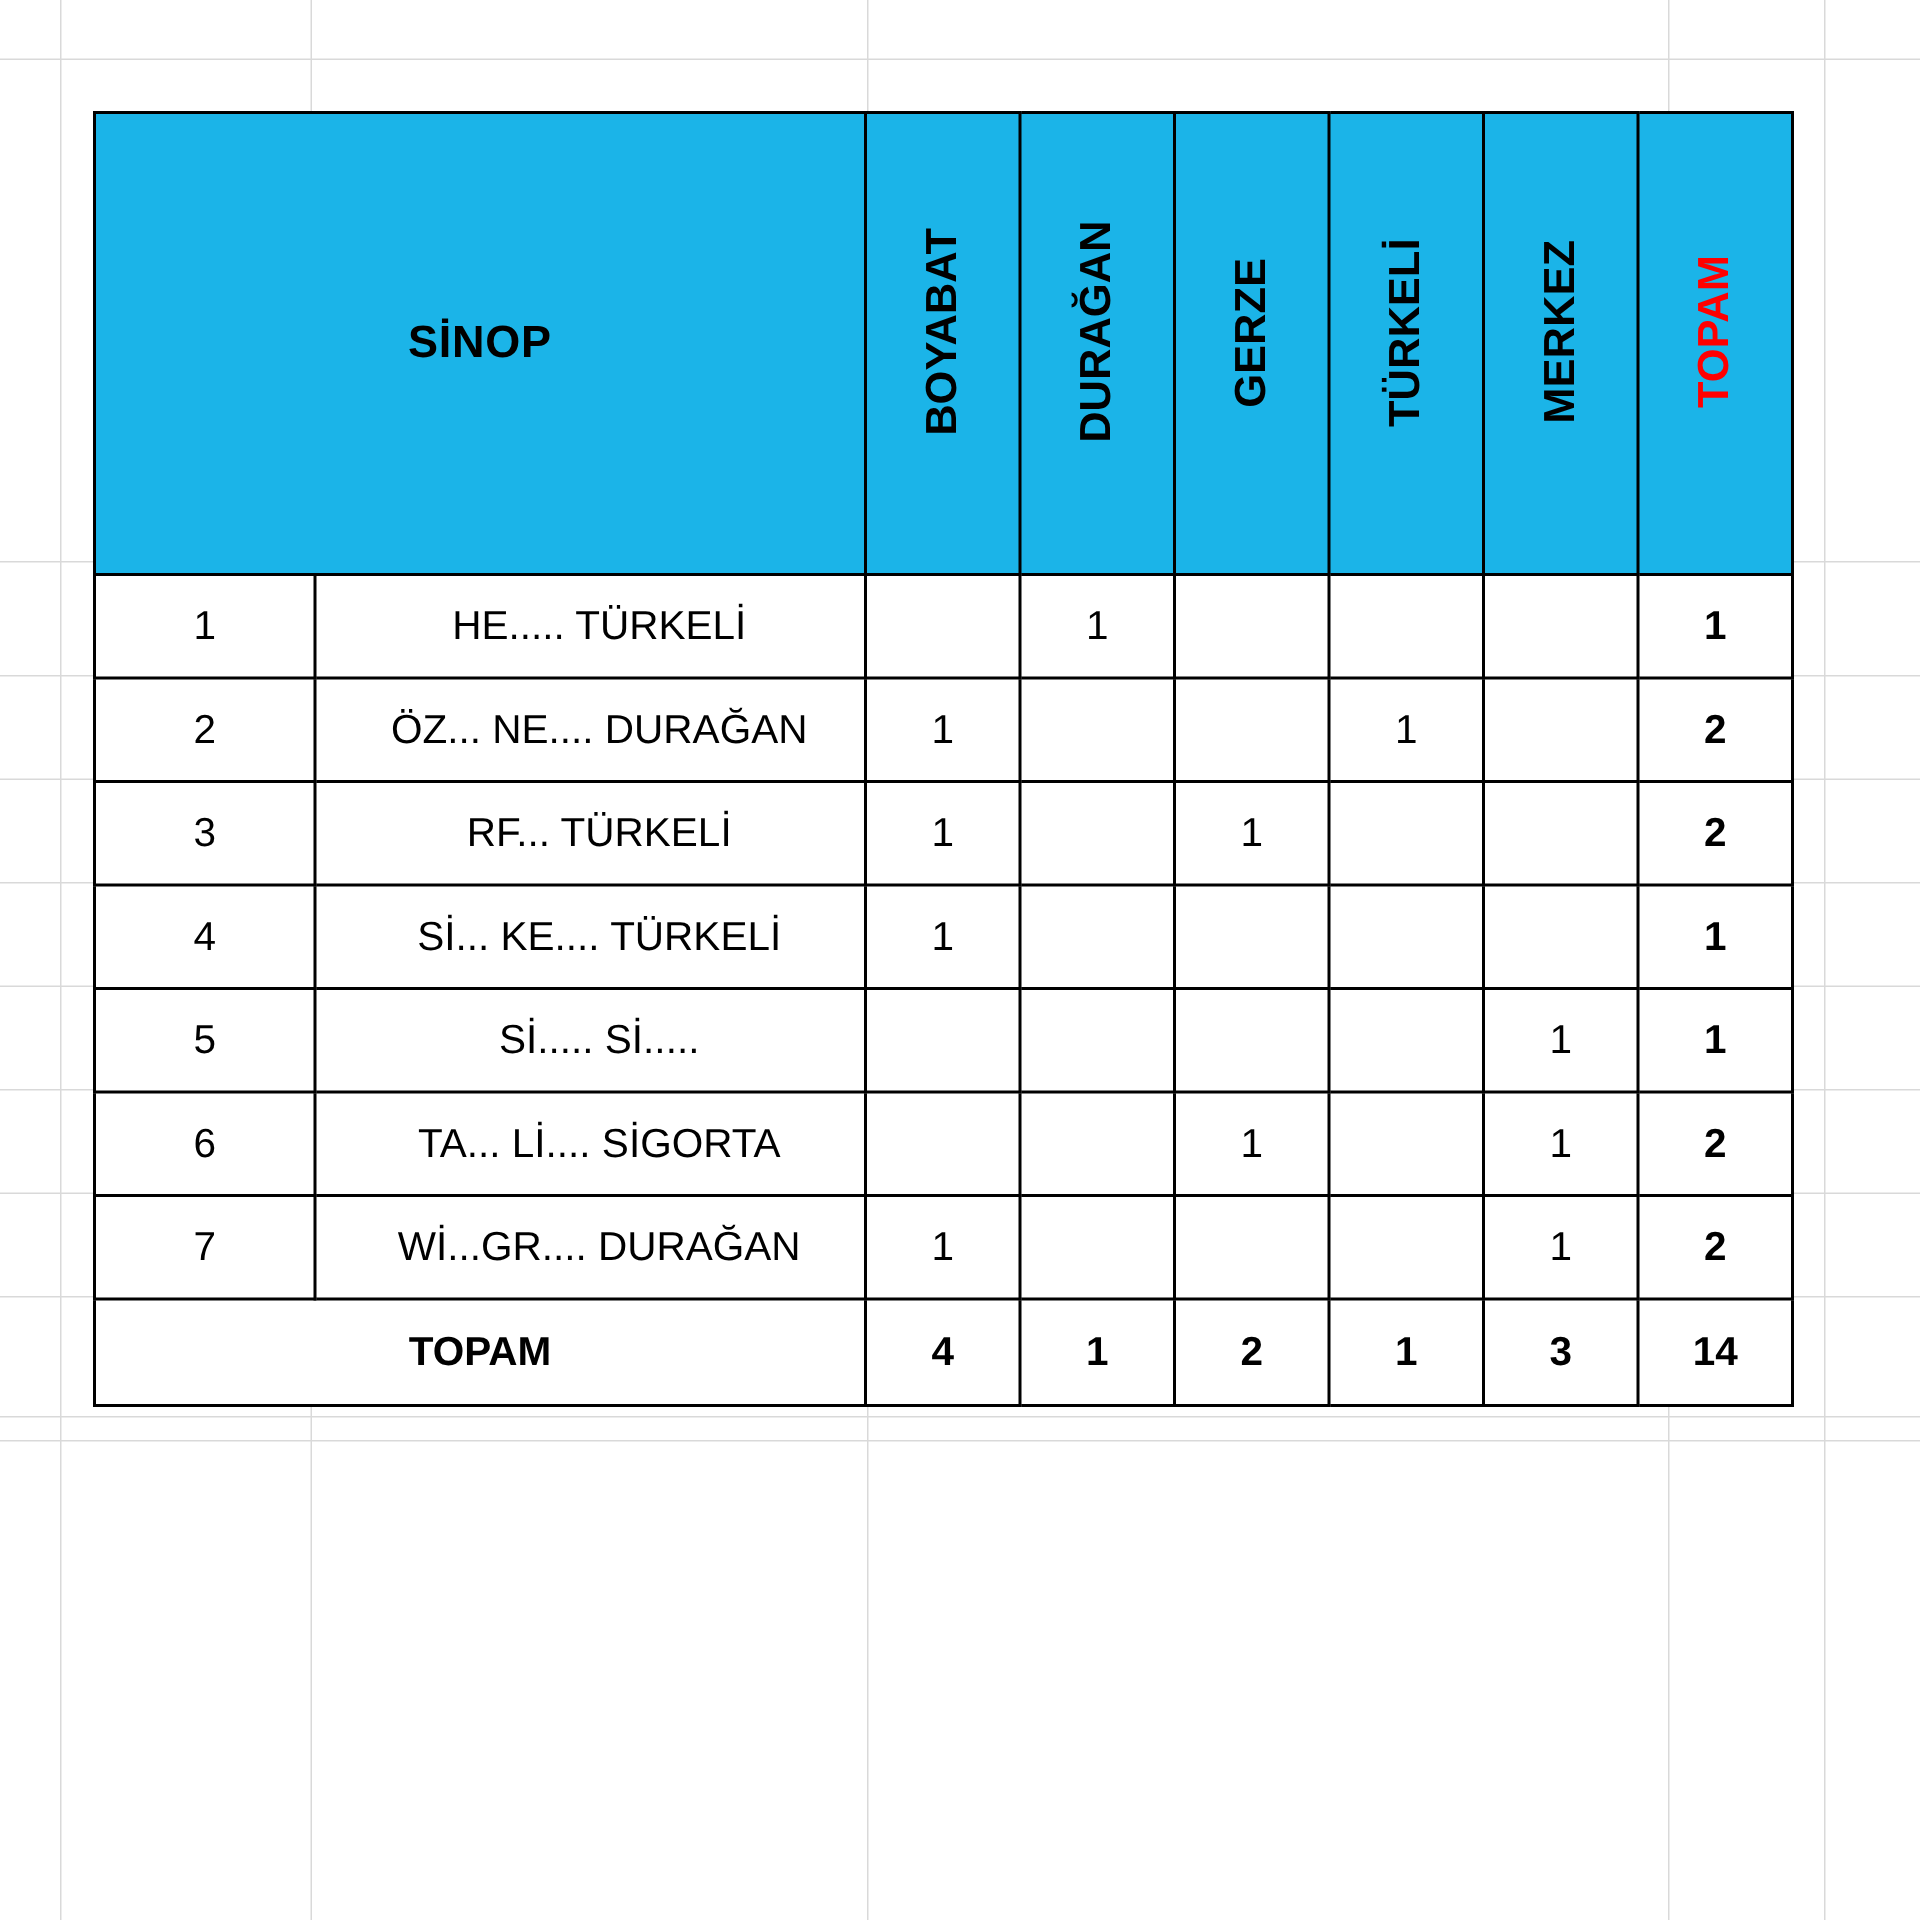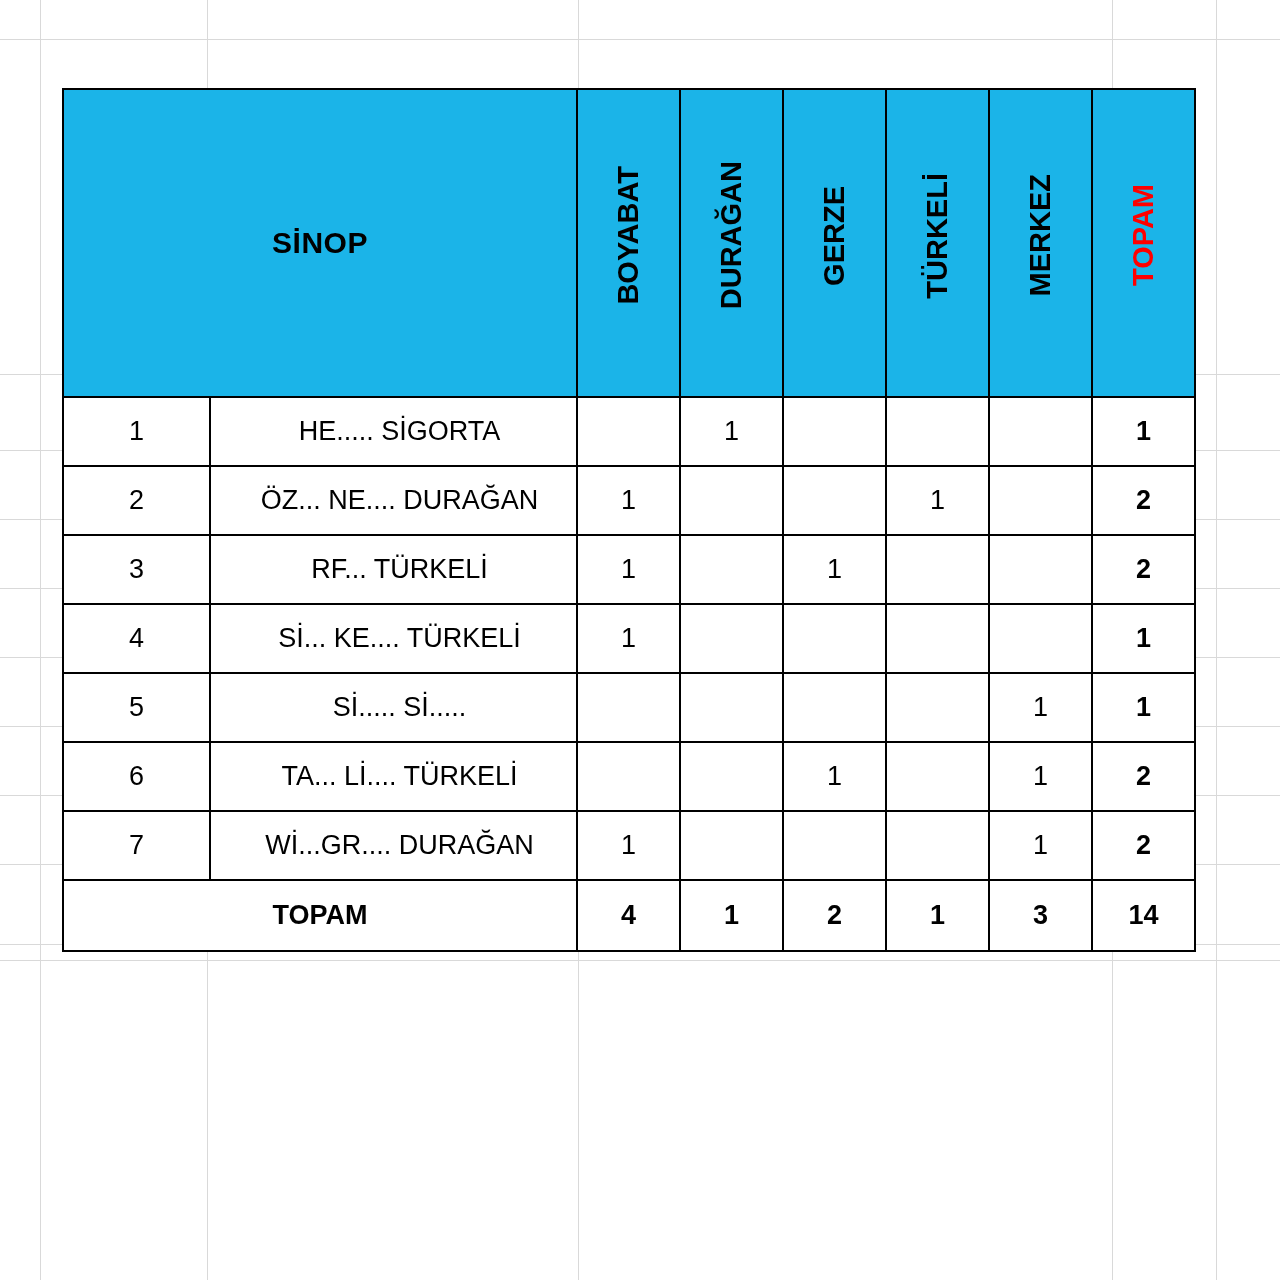--- a/index.html
+++ b/index.html
@@ -32,21 +32,21 @@
     position: absolute;
     left: 0;
     right: 0;
     height: 1px;
     background: #d9d9d9;
   }
 
   .table-wrap {
     position: absolute;
     left: 62px;
-    top: 88px;
+    top: 74px;
     border-radius: 10px;
   }
 
   table.matrix {
     border-collapse: collapse;
     table-layout: fixed;
   }
   table.matrix td {
     border: 2px solid #000000;
     padding: 0;
@@ -163,21 +163,21 @@
         <td class="hdr vert-cell">
           <span class="vert">MERKEZ</span>
         </td>
         <td class="hdr vert-cell">
           <span class="vert red">TOPAM</span>
         </td>
       </tr>
 
       <tr class="row-cell">
         <td class="idx-cell">1</td>
-        <td class="name-cell">HE..... SİGORTA</td>
+        <td class="name-cell">HE..... TÜRKELİ</td>
         <td></td>
         <td>1</td>
         <td></td>
         <td></td>
         <td></td>
         <td class="num-bold-red">1</td>
       </tr>
 
       <tr class="row-cell">
         <td class="idx-cell">2</td>
@@ -218,21 +218,21 @@
         <td></td>
         <td></td>
         <td></td>
         <td></td>
         <td>1</td>
         <td class="num-bold-red">1</td>
       </tr>
 
       <tr class="row-cell">
         <td class="idx-cell">6</td>
-        <td class="name-cell">TA... Lİ.... TÜRKELİ</td>
+        <td class="name-cell">TA... Lİ.... SİGORTA</td>
         <td></td>
         <td></td>
         <td>1</td>
         <td></td>
         <td>1</td>
         <td class="num-bold-red">2</td>
       </tr>
 
       <tr class="row-cell">
         <td class="idx-cell">7</td>

